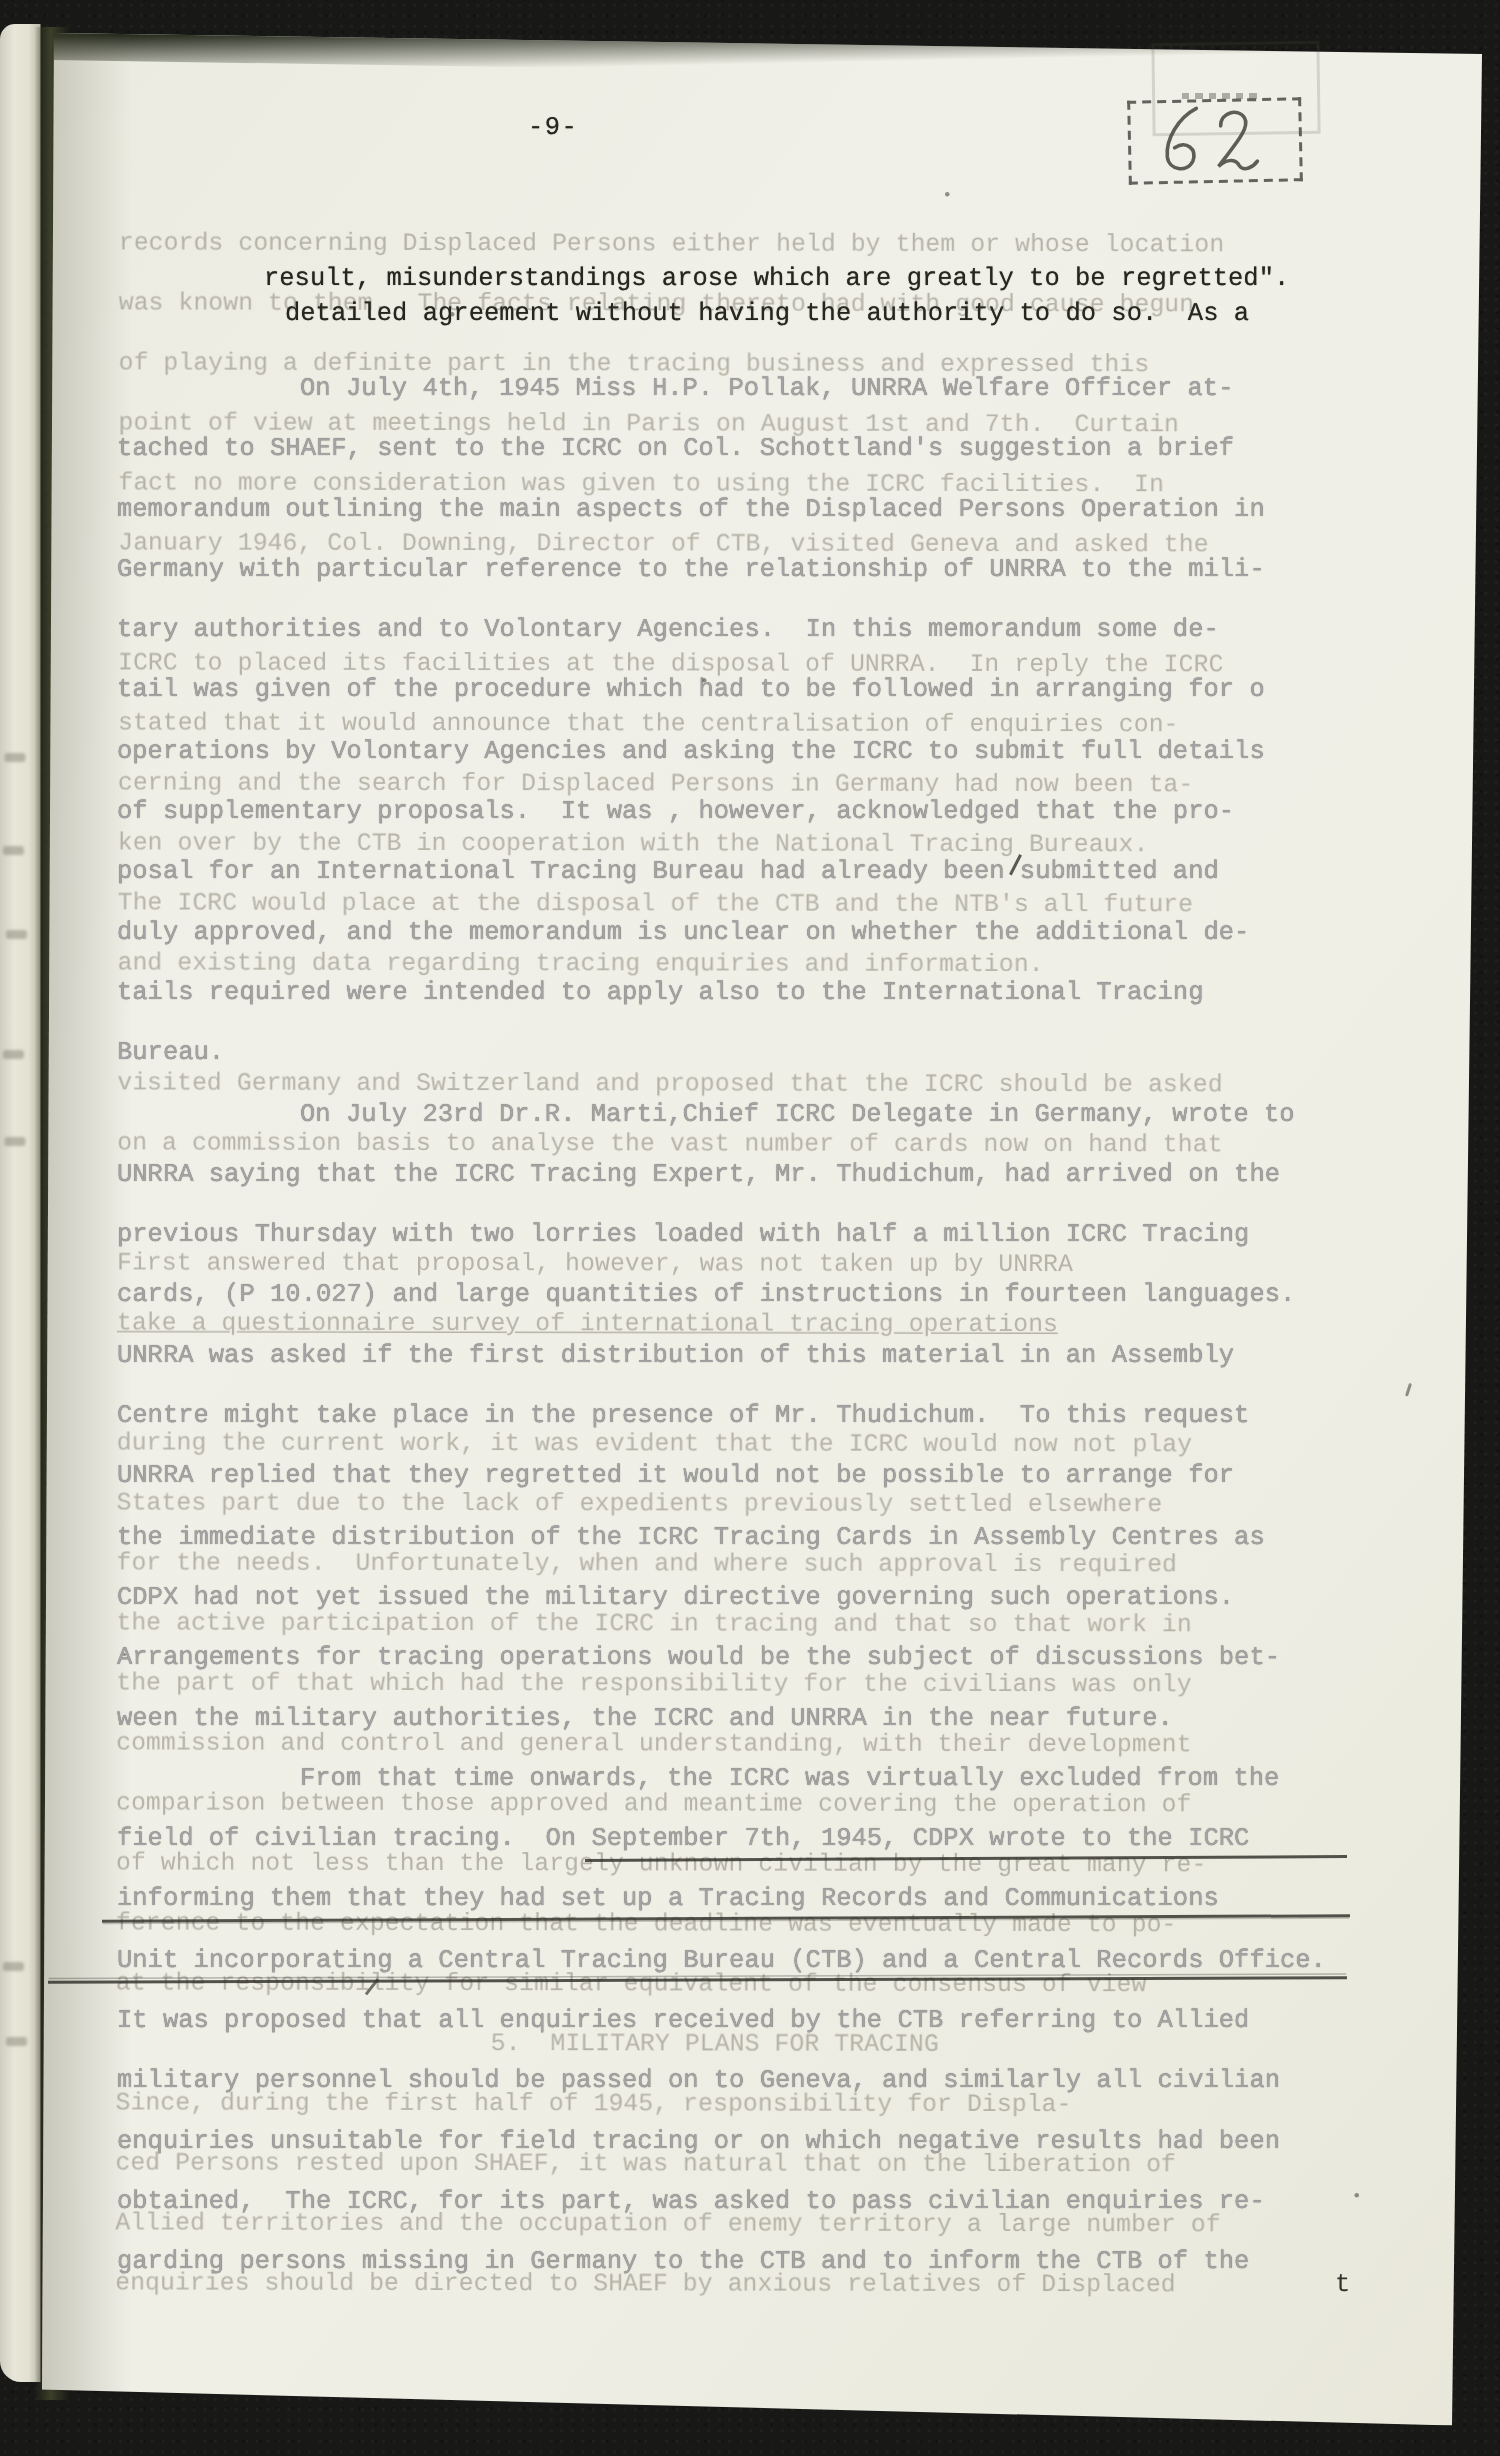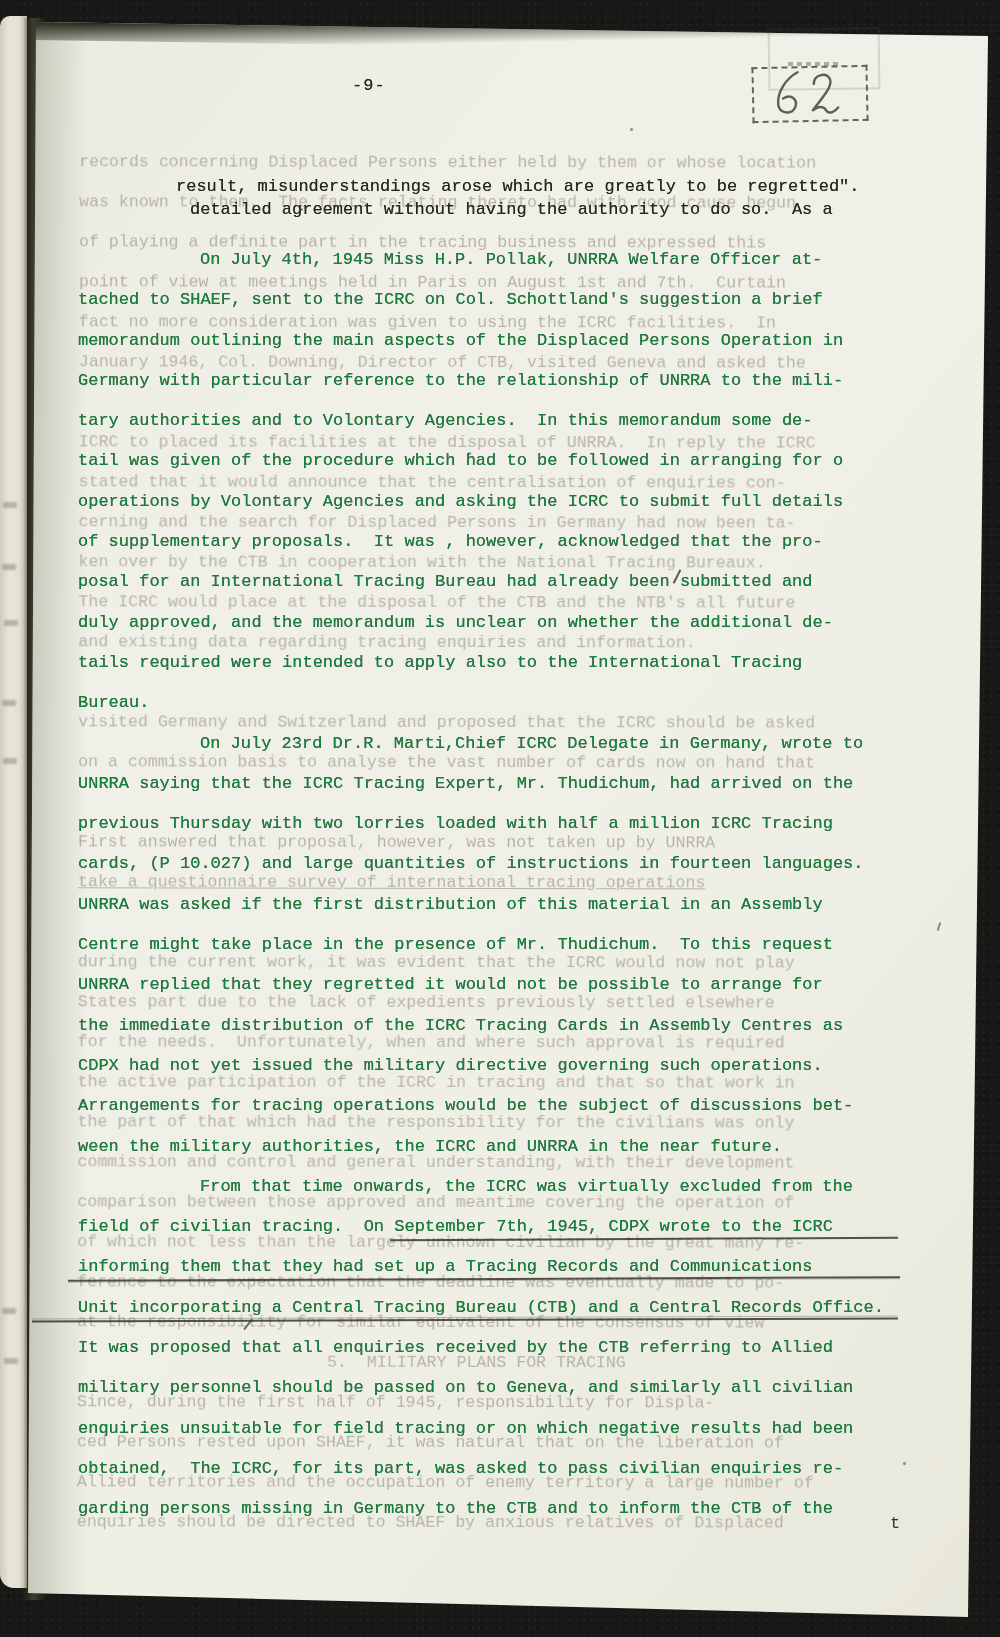--- a/index.html
+++ b/index.html
@@ -56,21 +56,21 @@
   .ghost-layer .gline.center{padding-left:250px;}
   .ghost-layer .gline.underline{text-decoration:underline;}
   
   .quote-block{
     position:absolute;left:190px;top:176px;z-index:6;
     font-size:17px;line-height:22.5px;white-space:pre;color:#26261f;
     text-shadow:0 0 .6px rgba(38,38,31,.75);
   }
   .body-block{
     position:absolute;left:78px;top:240px;z-index:6;
-    font-size:17px;line-height:40.3px;white-space:pre;color:#15803d;
+    font-size:17px;line-height:40.3px;white-space:pre;color:#a3a3a3;
     text-shadow:0 0 .6px rgba(38,38,31,.75);
   }
   .line{position:relative;height:40.3px;}
   .line.indent{padding-left:122px;}
   .line.u-partial::after,.line.u-full::after,.line.u-full-left::after{
     content:'';position:absolute;top:31px;border-top:2px solid rgba(42,42,36,.8);
   }
   .line.u-partial::after{left:312px;right:-14px;transform:rotate(-0.3deg);}
   .line.u-full::after{left:-10px;right:-16px;transform:rotate(-0.25deg);box-shadow:0 1.5px 0 -0.5px rgba(42,42,36,.25);}
   .line.u-full-left::after{left:-46px;right:-14px;transform:rotate(-0.2deg);box-shadow:0 -2.5px 0 -0.5px rgba(42,42,36,.3);}

